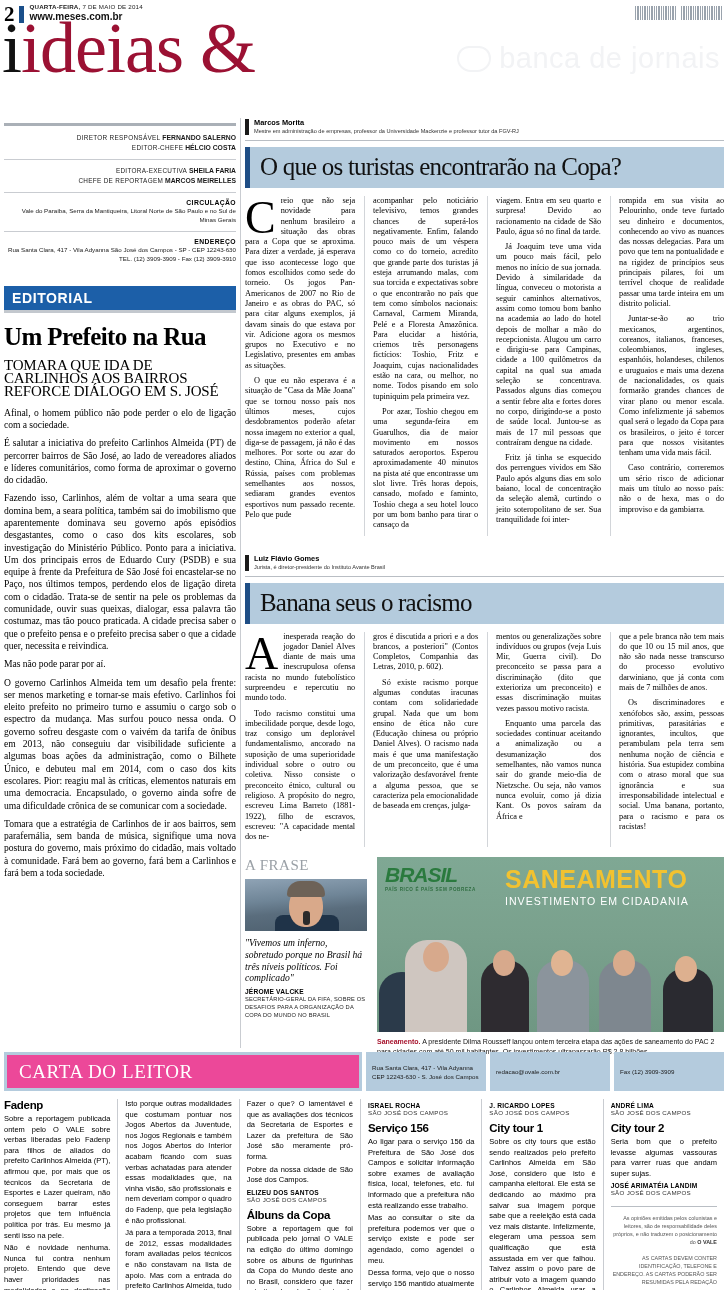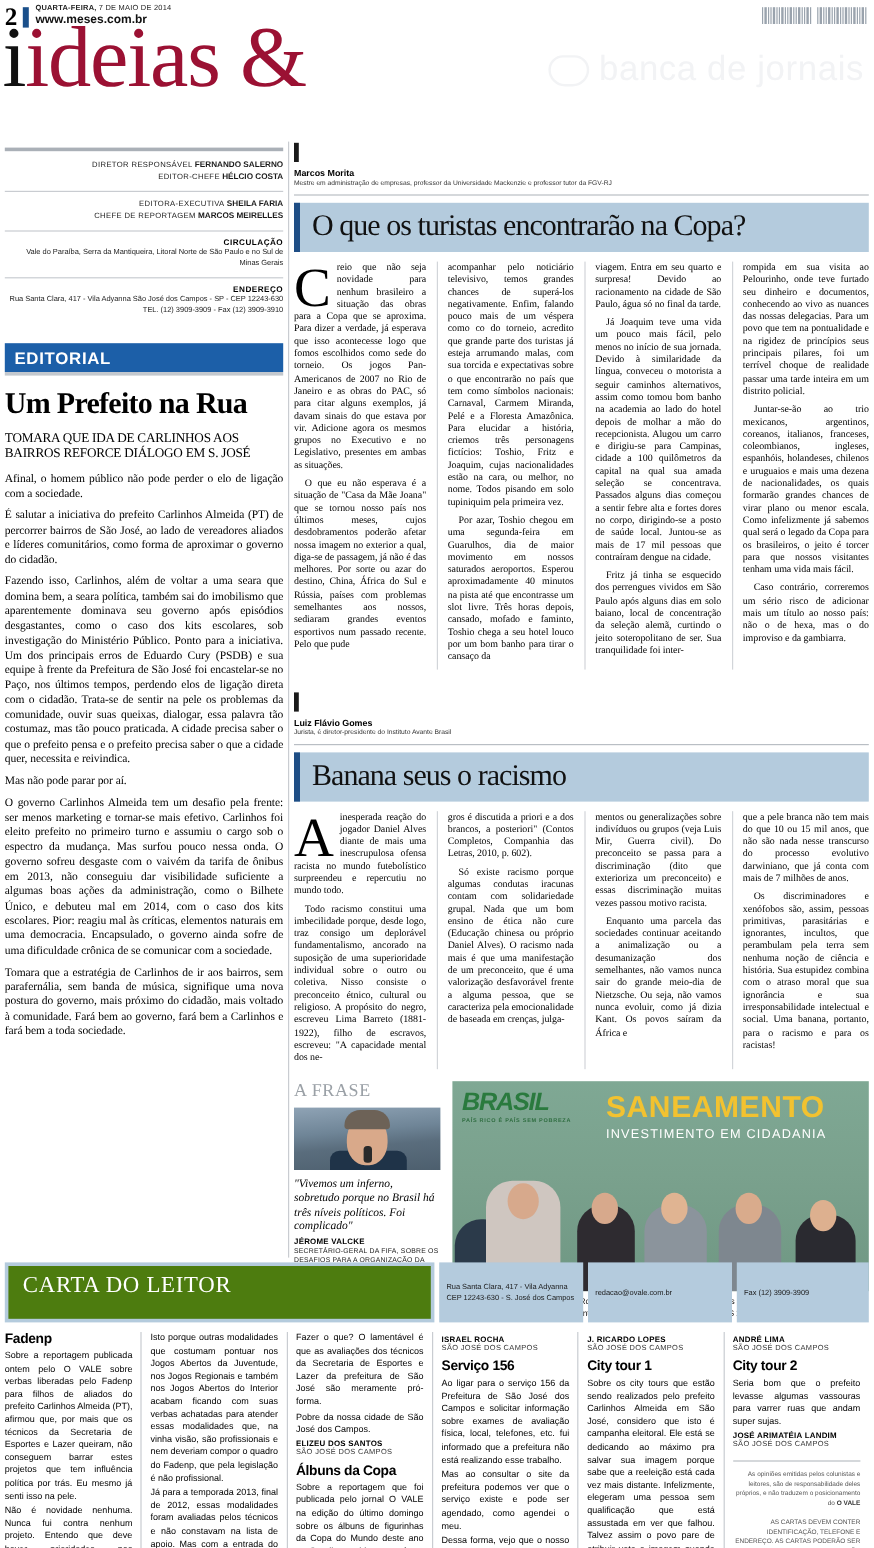--- a/index.html
+++ b/index.html
@@ -47,26 +47,26 @@
   .credits b{font-size:6.8px;letter-spacing:0;}
   .credits .lbl{letter-spacing:.3px;}
   .sect-t{text-align:right;font-family:"Liberation Sans",sans-serif;font-size:6.8px;font-weight:700;letter-spacing:.4px;}
   .sect-b{text-align:right;font-family:"Liberation Sans",sans-serif;font-size:6.2px;line-height:9.4px;color:#222;}
 
   
   .ed-badge{background:#1c5fa8;color:#fff;font-family:"Liberation Sans",sans-serif;font-weight:700;
     font-size:14px;letter-spacing:.6px;padding:4px 8px;display:block;}
   .ed-badge-rule{height:3px;background:#c3c8ce;}
   .ed-title{font-family:"Liberation Serif",serif;font-size:25px;line-height:28px;margin:10px 0 8px;letter-spacing:-.6px;}
-  .ed-kicker{font-family:"Liberation Serif",serif;font-size:11px;line-height:13px;letter-spacing:-.2px;margin-bottom:9px;}
+  .ed-kicker{font-family:"Liberation Serif",serif;font-size:15px;line-height:13px;letter-spacing:-.2px;margin-bottom:9px;}
   .ed-body p{font-family:"Liberation Serif",serif;font-size:9.6px;line-height:12.3px;
     text-align:justify;margin:0 0 6px;text-indent:0;letter-spacing:-.05px;}
 
   
-  .byline{display:flex;gap:5px;align-items:flex-start;margin-bottom:5px;flex-direction:column;}
+  .byline{display:flex;gap:5px;align-items:flex-start;margin-bottom:5px;}
   .byline .tick{width:4px;height:16px;background:#1a1a1a;flex:none;margin-top:1px;}
   .byline .nm{font-family:"Liberation Sans",sans-serif;font-size:7.4px;font-weight:700;line-height:9px;}
   .byline .ds{font-family:"Liberation Sans",sans-serif;font-size:5.6px;line-height:8px;color:#333;}
   .hrule{height:1px;background:#b9bec4;margin:3px 0 6px;}
   .headbar{display:flex;align-items:stretch;background:#b4cbdd;}
   .headbar .bluebar{width:5px;background:#1f4e85;flex:none;}
   .headbar h1{margin:0;padding:5px 0 6px 10px;font-family:"Liberation Serif",serif;
     font-size:25px;line-height:30px;font-weight:400;letter-spacing:-.8px;color:#111;}
 
   
@@ -105,21 +105,21 @@
   .photo .san small{display:block;font-size:10.6px;letter-spacing:1px;color:#fff;font-weight:500;margin-top:1px;}
   .photo .people{position:absolute;left:0;bottom:0;width:100%;height:118px;}
   .photo .pr{position:absolute;bottom:0;border-radius:22px 22px 0 0;}
   .cap{margin-top:5px;font-family:"Liberation Sans",sans-serif;font-size:7px;line-height:10px;color:#111;}
   .cap b{color:#a6122c;}
 
   
   .carta{position:absolute;left:4px;top:1052px;width:720px;}
   .carta-head{display:flex;align-items:stretch;}
   .carta-band{background:#b4cbdd;padding:3px;flex:1;display:flex;}
-  .carta-black{background:#4d7c0f;flex:1;padding:6px 0 16px 12px;}
+  .carta-black{background:#ec4899;flex:1;padding:6px 0 5px 12px;}
   .carta-black span{font-family:"Liberation Serif",serif;font-size:19px;color:#fff;letter-spacing:.6px;}
   .contacts{display:flex;gap:4px;margin-left:4px;}
   .contacts .box{background:#b4cbdd;padding:5px 6px;font-family:"Liberation Sans",sans-serif;
     font-size:6.2px;line-height:9px;color:#1a1a1a;display:flex;flex-direction:column;justify-content:center;}
   .contacts .b1{width:108px;}.contacts .b2{width:108px;}.contacts .b3{width:98px;}
 
   .letters{display:flex;margin-top:8px;}
   .lcol{width:136px;padding-right:7px;}
   .lcol+.lcol{border-left:1px solid #c9ccd1;padding-left:7px;}
   .lcol h3{font-family:"Liberation Sans",sans-serif;font-size:11.5px;margin:0 0 3px;letter-spacing:-.3px;}

